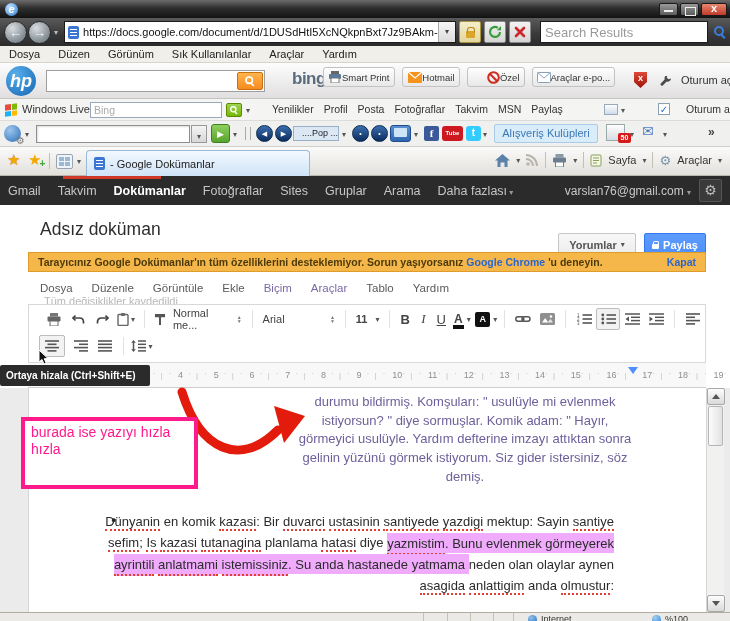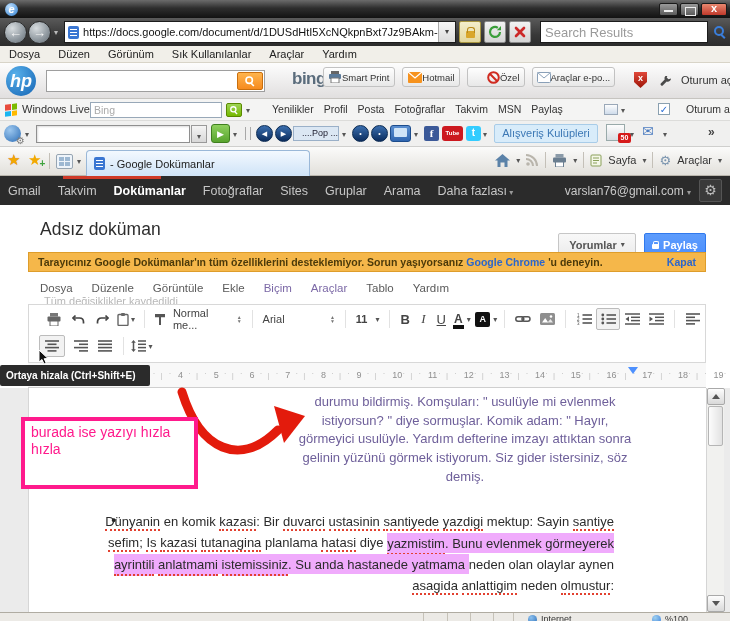--- a/index.html
+++ b/index.html
@@ -732,21 +732,21 @@
       <div class="dline">istiyorsun? " diye sormuşlar. Komik adam: " Hayır,</div>
       <div class="dline">görmeyici usulüyle. Yardım defterine imzayı attıktan sonra</div>
       <div class="dline">gelinin yüzünü görmek istiyorum. Siz gider istersiniz, söz</div>
       <div class="dline">demiş.</div>
     </div>
   <span class="bullet">●</span>
   <div class="para2" id="para2">
       <div class="dline"><span class="misspell">Dünyanin</span><span> en komik </span><span class="misspell">kazasi</span><span>: Bir </span><span class="misspell">duvarci</span><span> </span><span class="misspell">ustasinin</span><span> </span><span class="misspell">santiyede</span><span> </span><span class="misspell">yazdigi</span><span> mektup: Sayin </span><span class="misspell">santiye</span></div>
       <div class="dline"><span class="misspell">sefim</span><span>; </span><span class="misspell">Is</span><span> </span><span class="misspell">kazasi</span><span> </span><span class="misspell">tutanagina</span><span> planlama </span><span class="misspell">hatasi</span><span> diye </span><span class="misspell selected">yazmistim</span><span class="selected">. Bunu evlenmek görmeyerek</span></div>
       <div class="dline"><span class="misspell selected">ayrintili</span><span class="selected"> </span><span class="misspell selected">anlatmami</span><span class="selected"> </span><span class="misspell selected">istemissiniz</span><span class="selected">. Su anda hastanede yatmama </span><span>neden olan olaylar aynen</span></div>
-      <div class="dline"><span class="misspell">asagida</span><span> </span><span class="misspell">anlattigim</span><span> neden </span><span class="misspell">olmustur</span><span>:</span></div>
+      <div class="dline"><span class="misspell">asagida</span><span> </span><span class="misspell">anlattigim</span><span> anda </span><span class="misspell">olmustur</span><span>:</span></div>
     </div>
 
   <div class="scrollbar">
     <span class="sbtn" style="top:0">
         <span class="tri-up"></span>
       </span>
     <span class="sthumb"></span>
     <span class="sbtn" style="bottom:0">
         <span class="tri-down"></span>
       </span>

